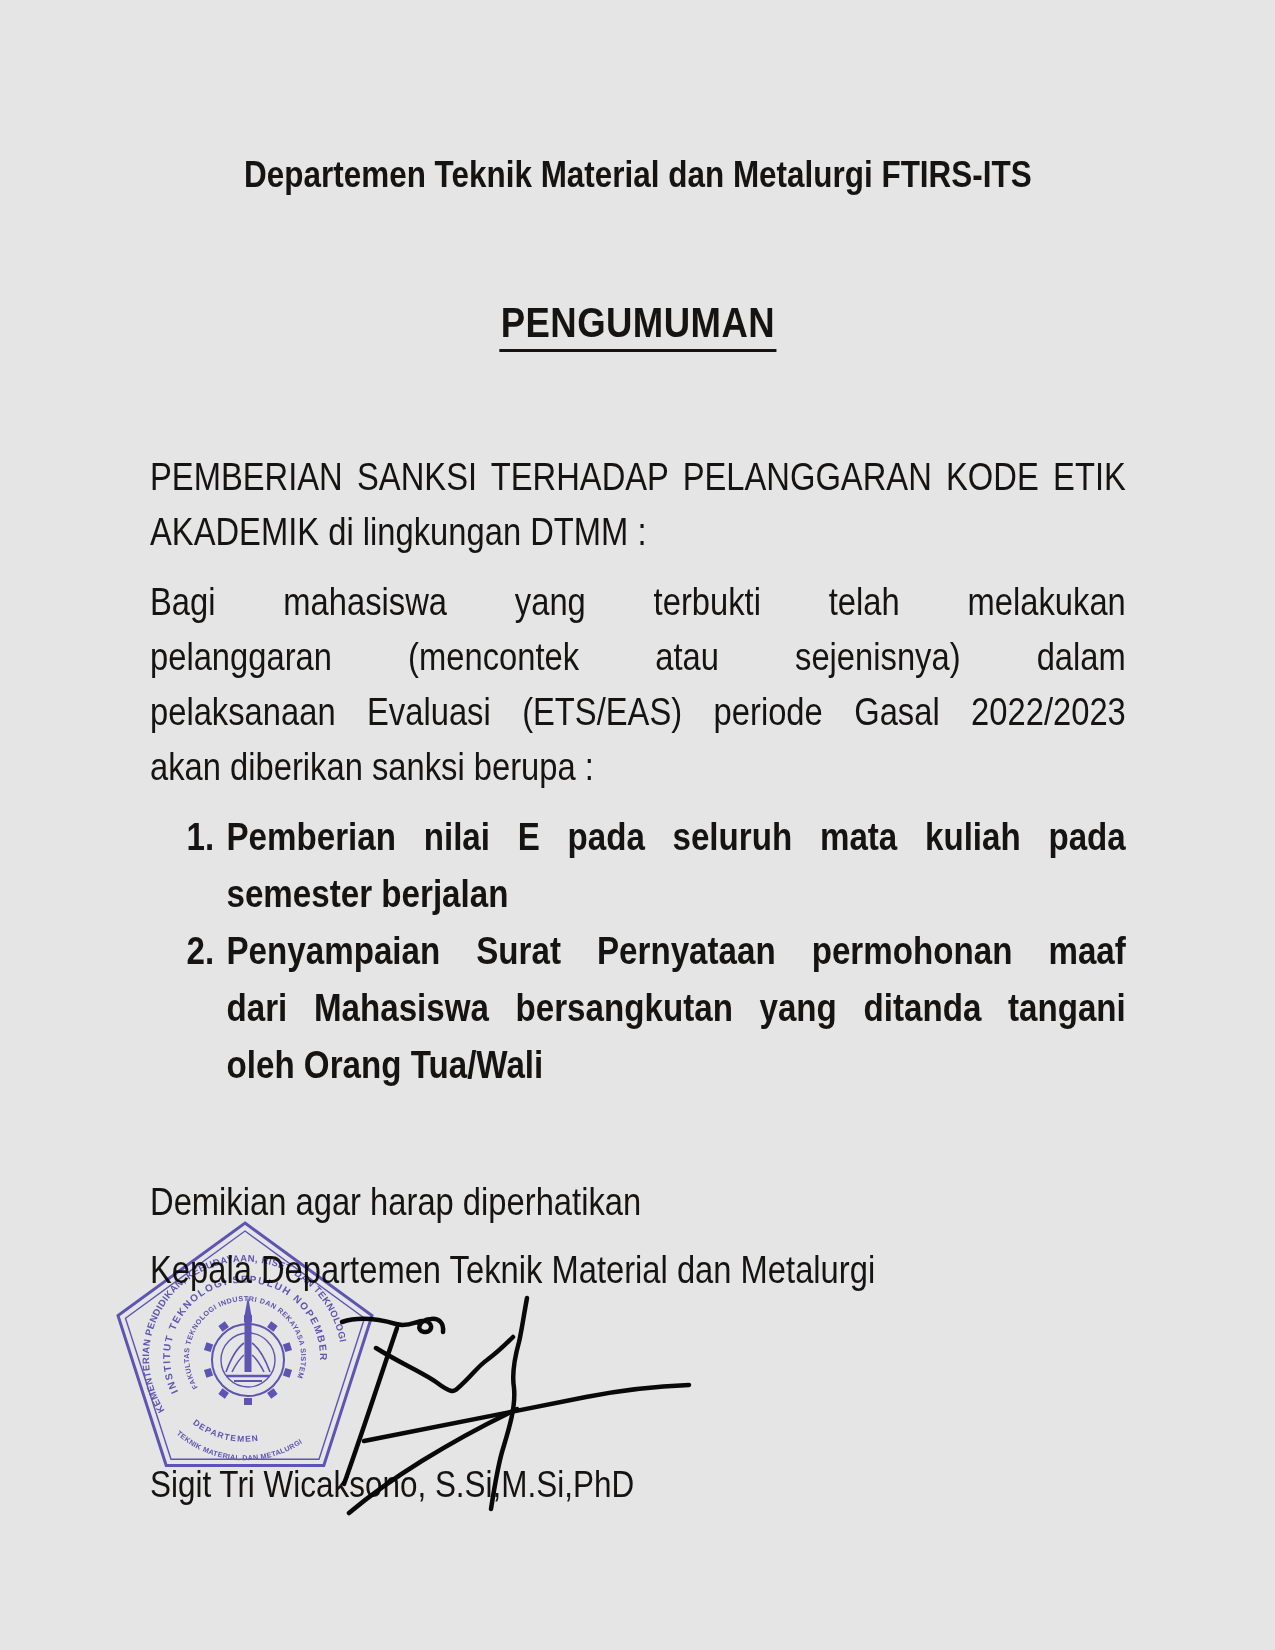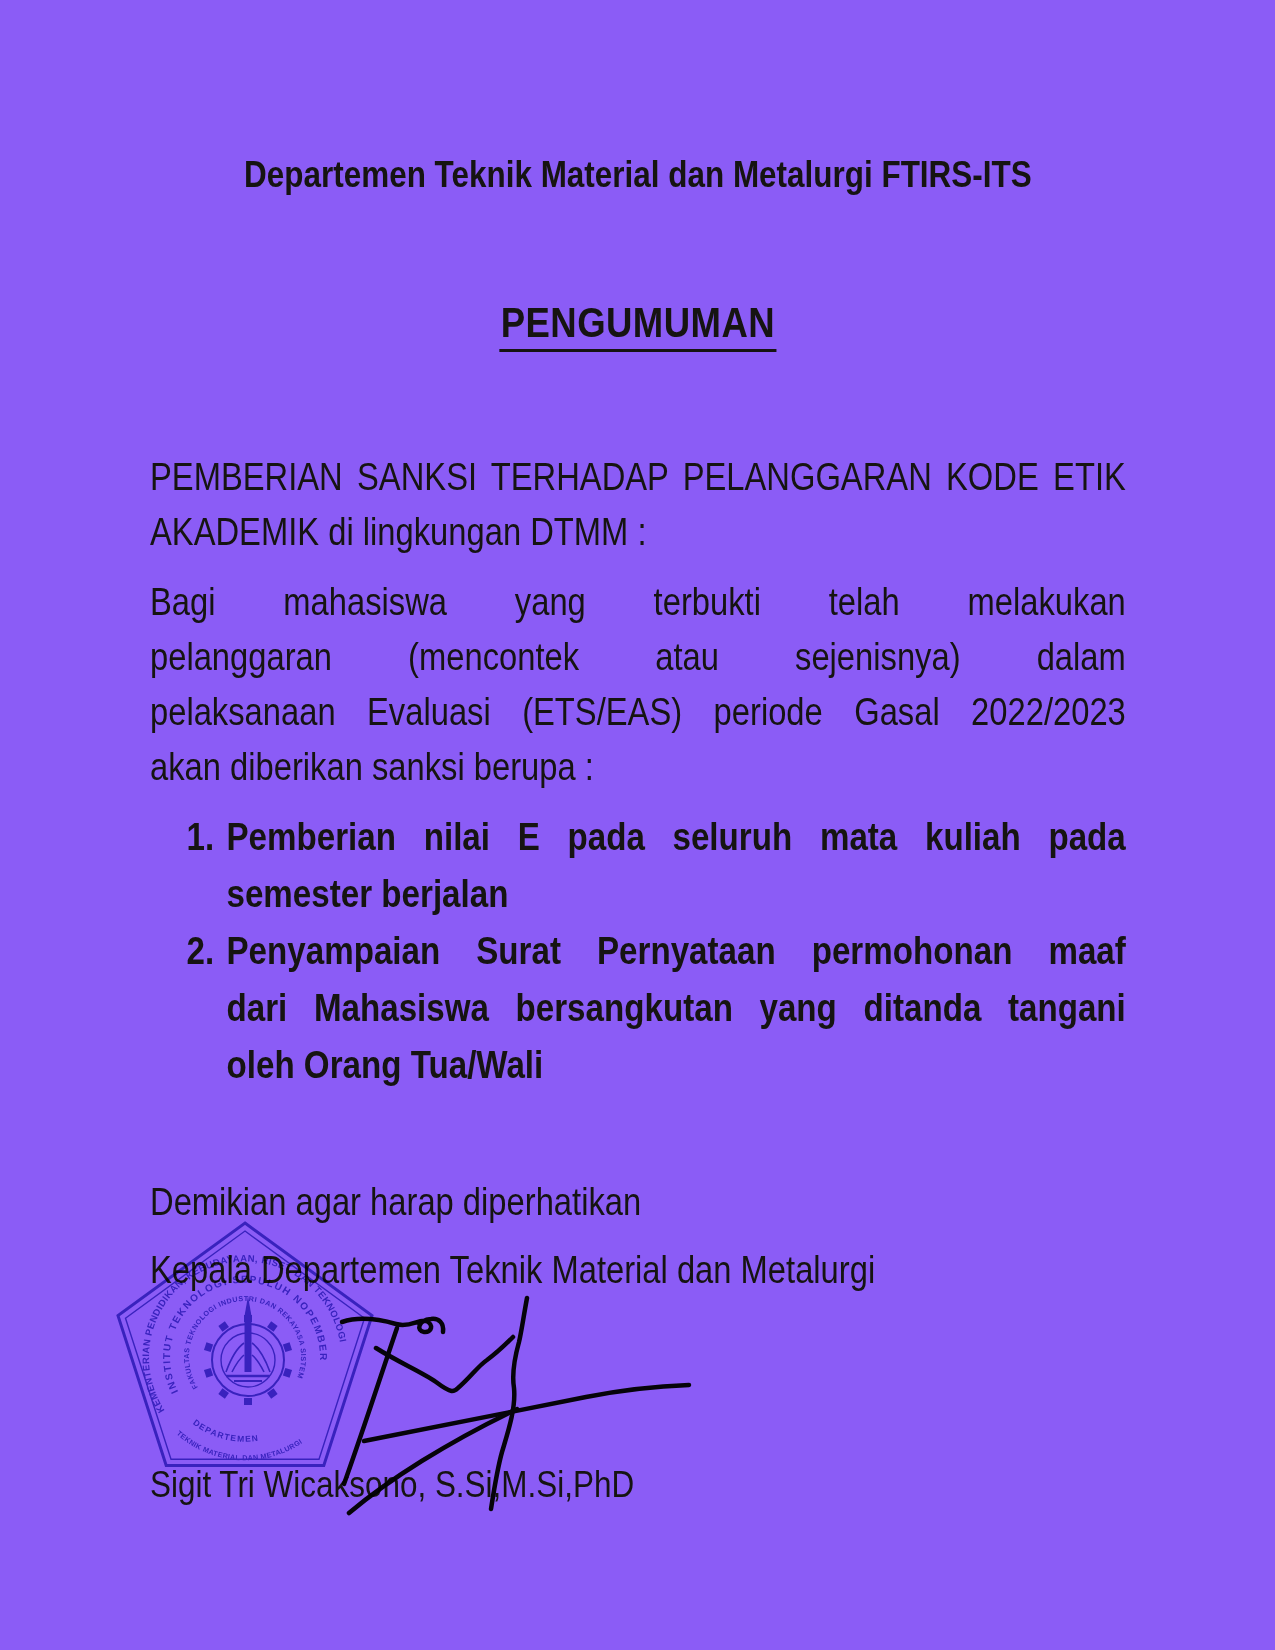--- a/index.html
+++ b/index.html
@@ -1,18 +1,18 @@
 <!DOCTYPE html>
 <html lang="id"><head>
 <meta charset="utf-8">
 <title>Pengumuman DTMM</title>
 <style>
   html,body { margin:0; padding:0; background:#ffffff; }
   .page {
-    position:relative; width:1275px; height:1650px; background:#8b5cf6;
+    position:relative; width:1275px; height:1650px; background:#e5e5e5;
     color:#161412; font-family:"Liberation Sans", sans-serif; overflow:hidden;
   }
   .content {
     position:relative; margin-left:150px; padding-top:150px; width:1148px;
     transform:scaleX(0.85); transform-origin:0 0;
   }
   .doc-title { font-size:37px; font-weight:bold; text-align:center; line-height:50px; white-space:nowrap; }
   .heading-wrap { text-align:center; margin-top:97px; line-height:50px; }
   .heading-underline {
     display:inline-block; font-size:43px; font-weight:bold; letter-spacing:0.5px;

